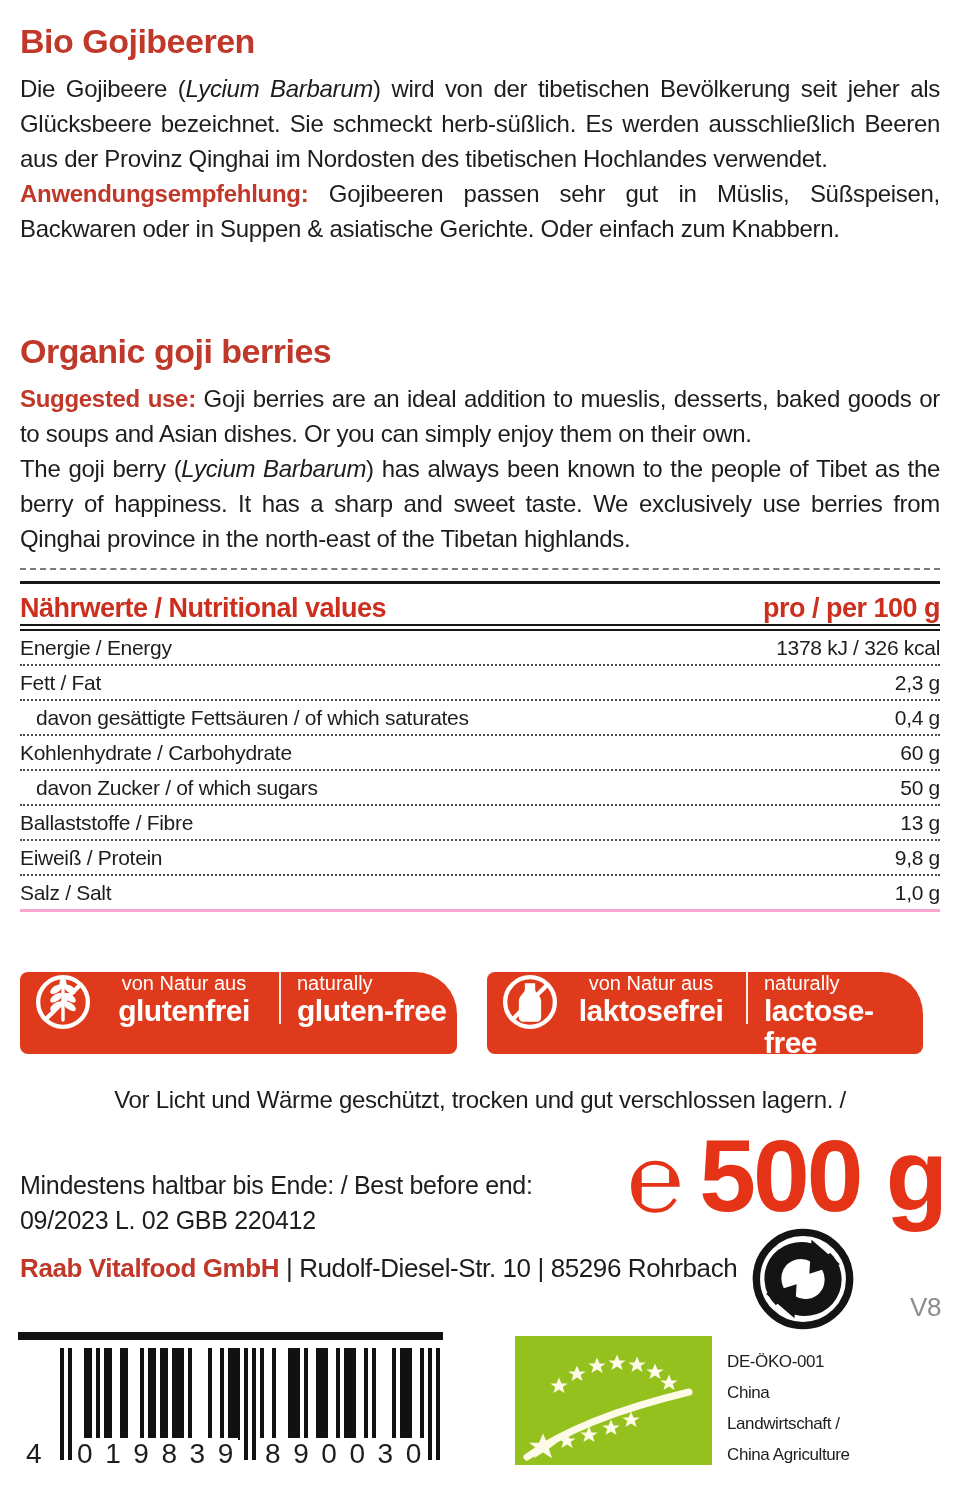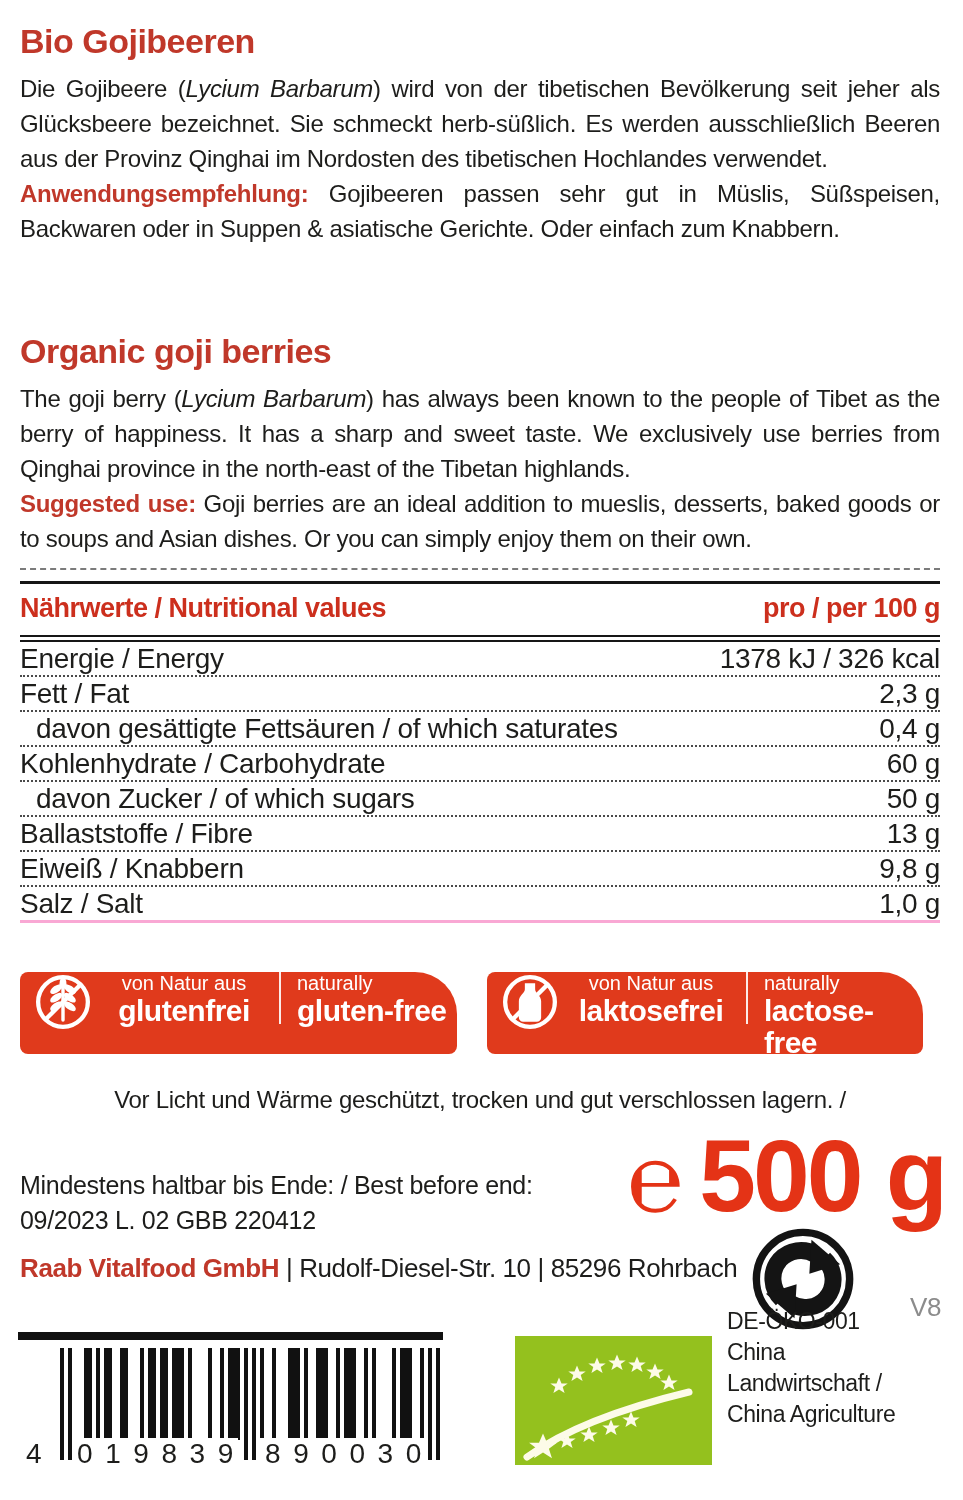--- a/index.html
+++ b/index.html
@@ -13,24 +13,24 @@
   #label{position:relative;width:963px;height:1465px;background:#fff;overflow:hidden;letter-spacing:-0.3px}
   .sec{position:absolute;left:20px;right:23px}
   h1{font-size:34px;font-weight:bold;color:var(--heading-red);letter-spacing:-0.5px;margin-bottom:10px}
   .body-p{font-size:24px;line-height:35px;text-align:justify}
   .lead{color:var(--heading-red);font-weight:bold}
   .it{font-style:italic}
   
   #ntable{position:absolute;left:20px;right:23px;top:568px}
   .predash{height:0;border-top:2px dashed #7b7b7b;margin-bottom:11px}
   .rule-thick{height:3px;background:#161616}
-  .nhead{display:flex;justify-content:space-between;align-items:center;padding:9px 0 11px 0}
+  .nhead{display:flex;justify-content:space-between;align-items:center;padding:9px 0 0 0}
   .nhead span{font-size:27px;font-weight:bold;color:var(--table-red);letter-spacing:-0.5px}
   .dblline{height:7px;border-top:2px solid #161616;border-bottom:2px solid #161616}
-  .nrow{display:flex;justify-content:space-between;align-items:center;padding:3px 0 2px 0;border-bottom:2px dotted #4a4a4a;font-size:28px;line-height:28px}
+  .nrow{display:flex;justify-content:space-between;align-items:center;padding:3px 0 2px 0;border-bottom:2px dotted #4a4a4a;font-size:21px;line-height:28px}
   .nrow.last{border-bottom:3px solid #f9a8d4}
   .nrow .ind{padding-left:16px}
   .nval{white-space:nowrap}
   
   .badge{position:absolute;top:972px;height:82px;background:var(--badge-red);border-radius:8px 42px 8px 8px;display:flex;align-items:flex-start;color:#fff}
   .badge .bicon{width:60px;height:60px;margin-left:13px;flex:0 0 auto}
   .bcol{display:flex;flex-direction:column;justify-content:center}
   .bcol.de{align-items:center;margin-left:12px;min-width:158px}
   .bcol.en{align-items:flex-start}
   .bsmall{font-size:20px;line-height:23px;letter-spacing:0}
@@ -55,37 +55,37 @@
   .bc-bars{position:absolute;left:42px;top:0;display:flex;align-items:flex-start}
   .bcmod{width:4px;height:92px}
   .bcmod.on{background:#111}
   .bcmod.guard{height:112px}
   .bc-first{position:absolute;left:8px;top:90px;font-size:28px}
   .bcdigits{position:absolute;top:90px;width:166px;height:32px;background:#fff;display:flex;justify-content:space-between;padding:0 5px;font-size:28px}
   #bcdL{left:54px}
   #bcdR{left:242px}
   
   #eulogo{position:absolute;left:515px;top:1336px;width:197px;height:137px}
-  #organic{position:absolute;left:727px;top:1306px;font-size:23px;line-height:31px;letter-spacing:-0.4px}
+  #organic{position:absolute;left:727px;top:1346px;font-size:17px;line-height:31px;letter-spacing:-0.4px}
 </style>
 </head>
 <body>
 
 <div id="label">
 
   <div class="sec" style="top:22px">
     <h1>Bio Gojibeeren</h1>
     <p class="body-p"><span>Die Gojibeere (</span><span class="it">Lycium Barbarum</span><span>) wird von der tibetischen Bevölkerung seit jeher als Glücksbeere bezeichnet. Sie schmeckt herb-süßlich. Es werden ausschließlich Beeren aus der Provinz Qinghai im Nordosten des tibetischen Hochlandes verwendet.</span></p>
     <p class="body-p"><span class="lead">Anwendungsempfehlung:</span><span> Gojibeeren passen sehr gut in Müslis, Süßspeisen, Backwaren oder in Suppen &amp; asiatische Gerichte. Oder einfach zum Knabbern.</span></p>
   </div>
 
   <div class="sec" style="top:332px">
     <h1>Organic goji berries</h1>
+    <p class="body-p"><span class="lead">Suggested use:</span><span> Goji berries are an ideal addition to mueslis, desserts, baked goods or to soups and Asian dishes. Or you can simply enjoy them on their own.</span></p>
     <p class="body-p"><span>The goji berry (</span><span class="it">Lycium Barbarum</span><span>) has always been known to the people of Tibet as the berry of happiness. It has a sharp and sweet taste. We exclusively use berries from Qinghai province in the north-east of the Tibetan highlands.</span></p>
-    <p class="body-p"><span class="lead">Suggested use:</span><span> Goji berries are an ideal addition to mueslis, desserts, baked goods or to soups and Asian dishes. Or you can simply enjoy them on their own.</span></p>
   </div>
 
   <div id="ntable">
     <div class="predash"></div>
     <div class="rule-thick"></div>
     <div class="nhead">
       <span>Nährwerte / Nutritional values</span>
       <span>pro / per 100 g</span>
     </div>
     <div class="dblline"></div>
@@ -107,21 +107,21 @@
       </div>
     <div class="nrow">
         <span class="ind">davon Zucker / of which sugars</span>
         <span class="nval">50 g</span>
       </div>
     <div class="nrow">
         <span>Ballaststoffe / Fibre</span>
         <span class="nval">13 g</span>
       </div>
     <div class="nrow">
-        <span>Eiweiß / Knabbern</span>
+        <span>Eiweiß / Protein</span>
         <span class="nval">9,8 g</span>
       </div>
     <div class="nrow last">
         <span>Salz / Salt</span>
         <span class="nval">1,0 g</span>
       </div>
   </div>
 
   <div class="badge" style="left:20px;width:437px">
     <svg class="bicon" viewBox="0 0 70 70">

